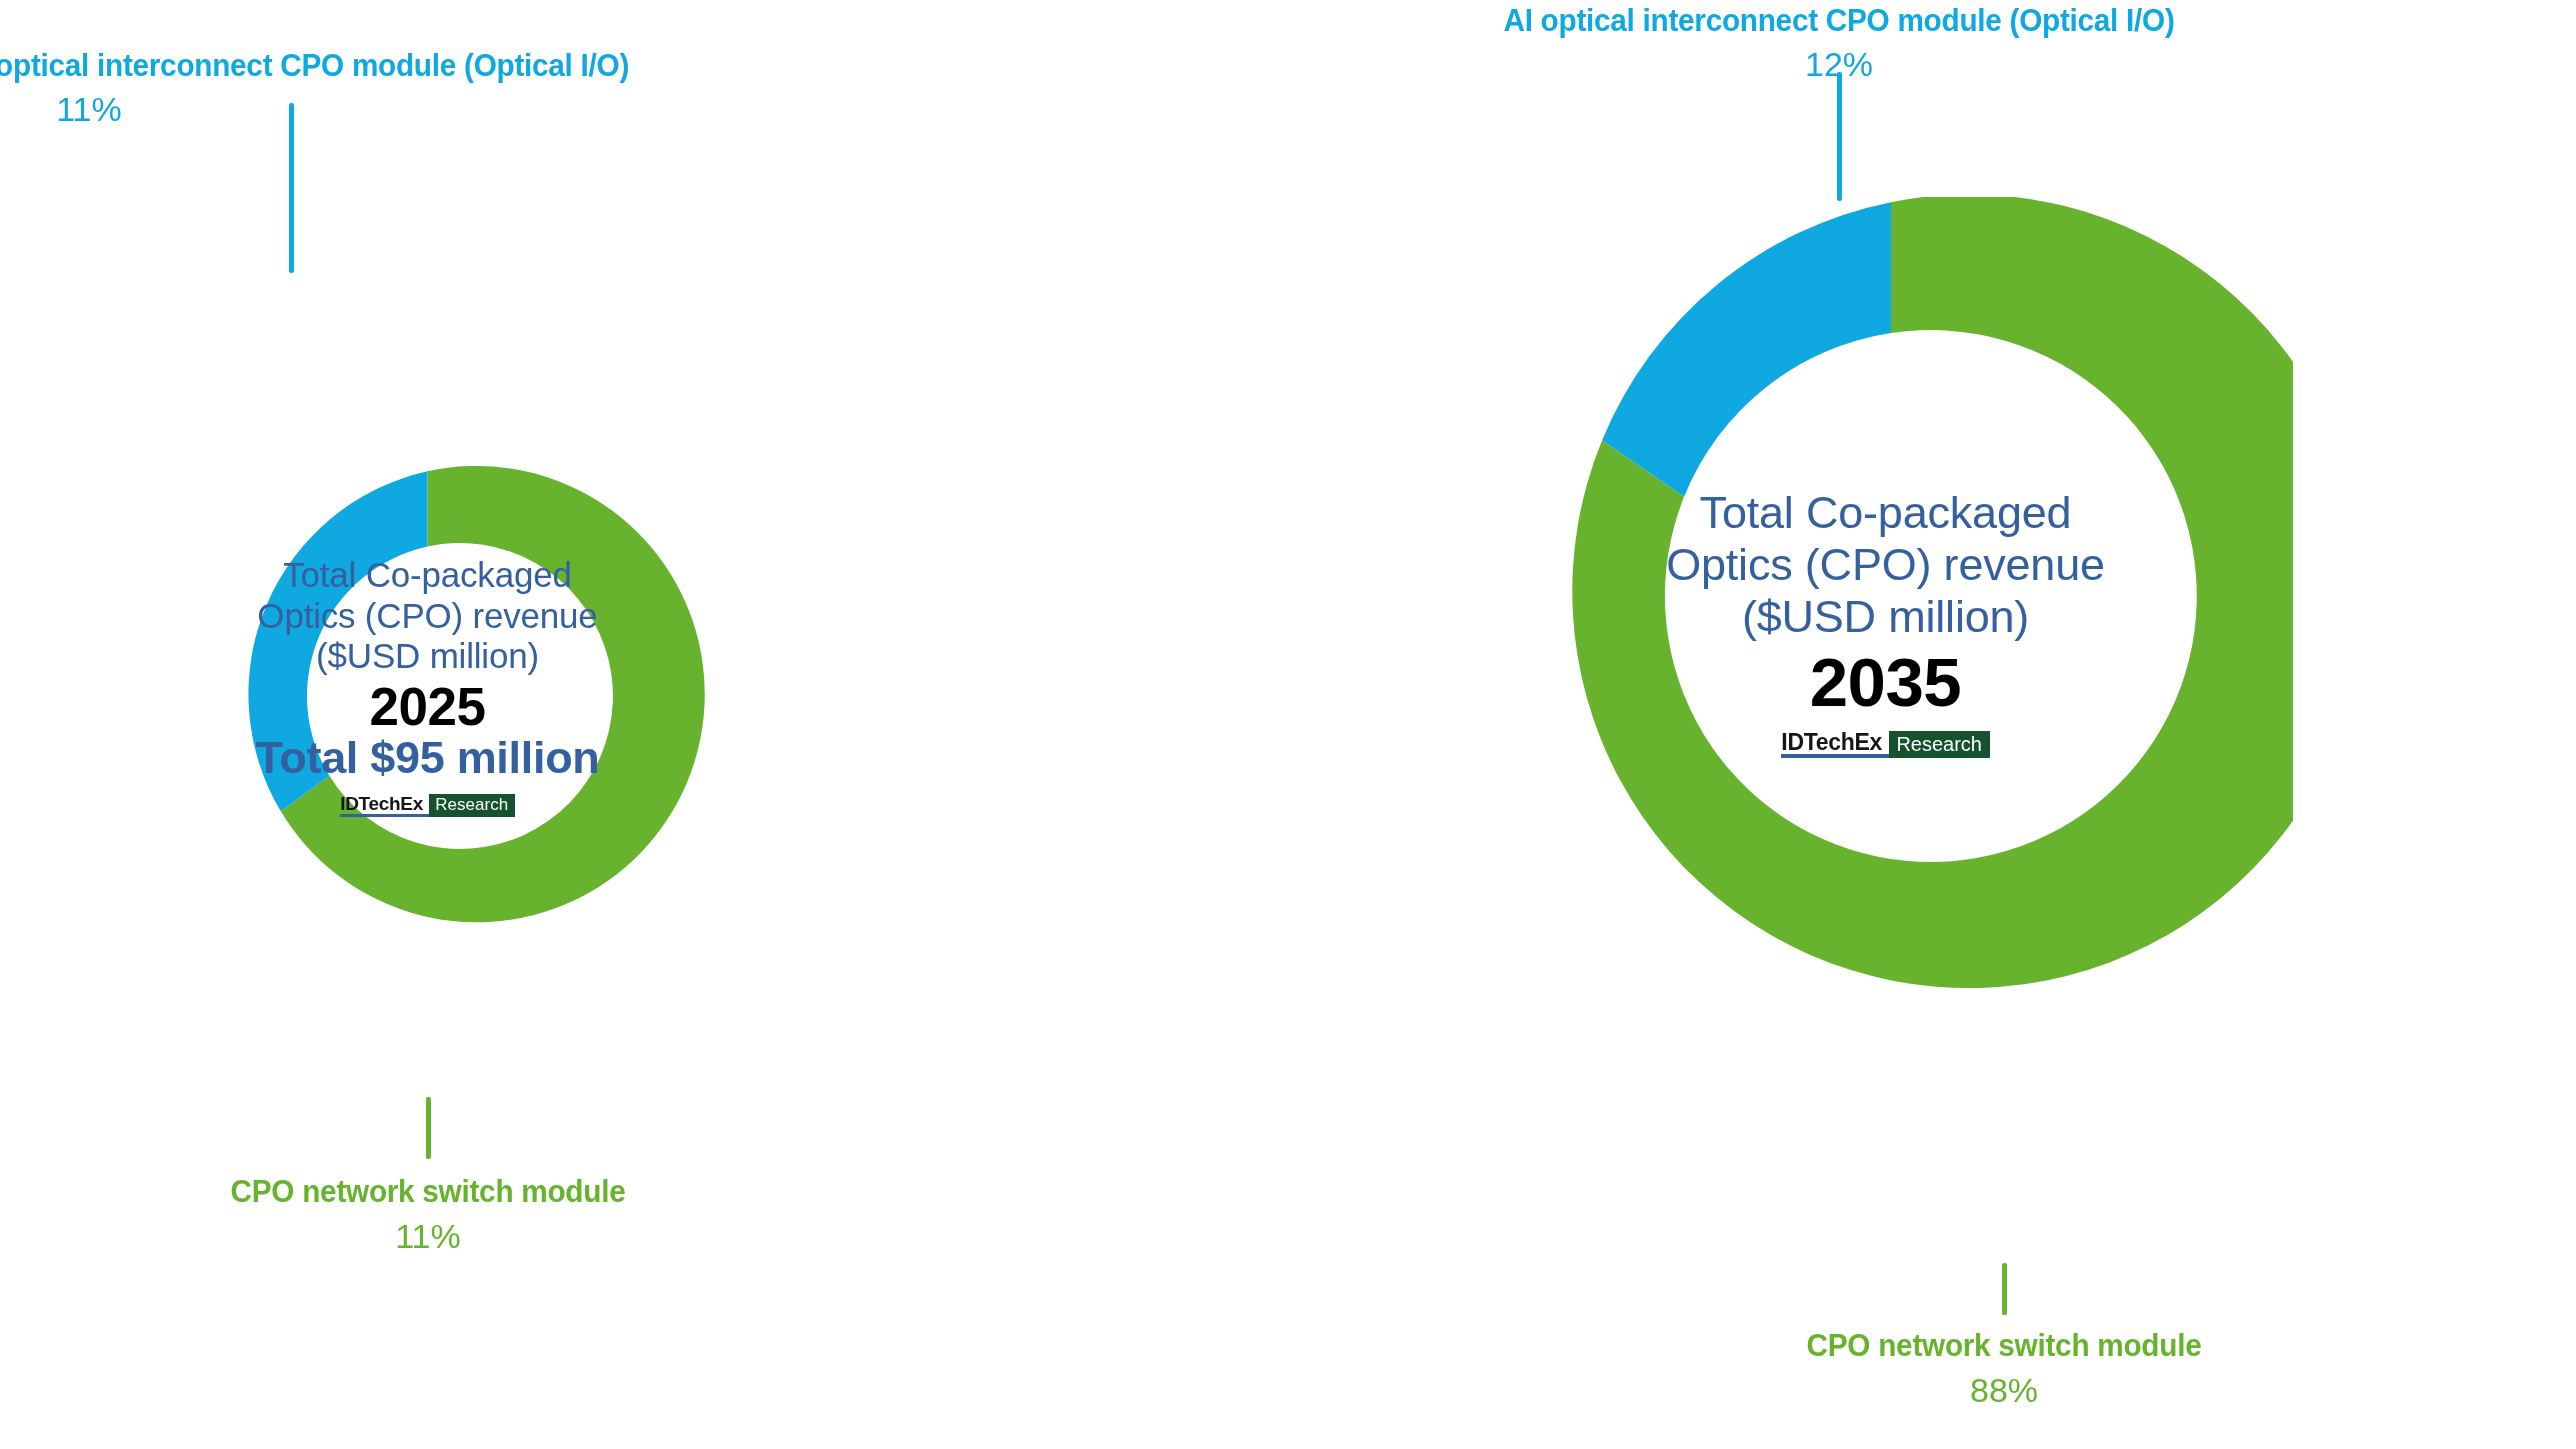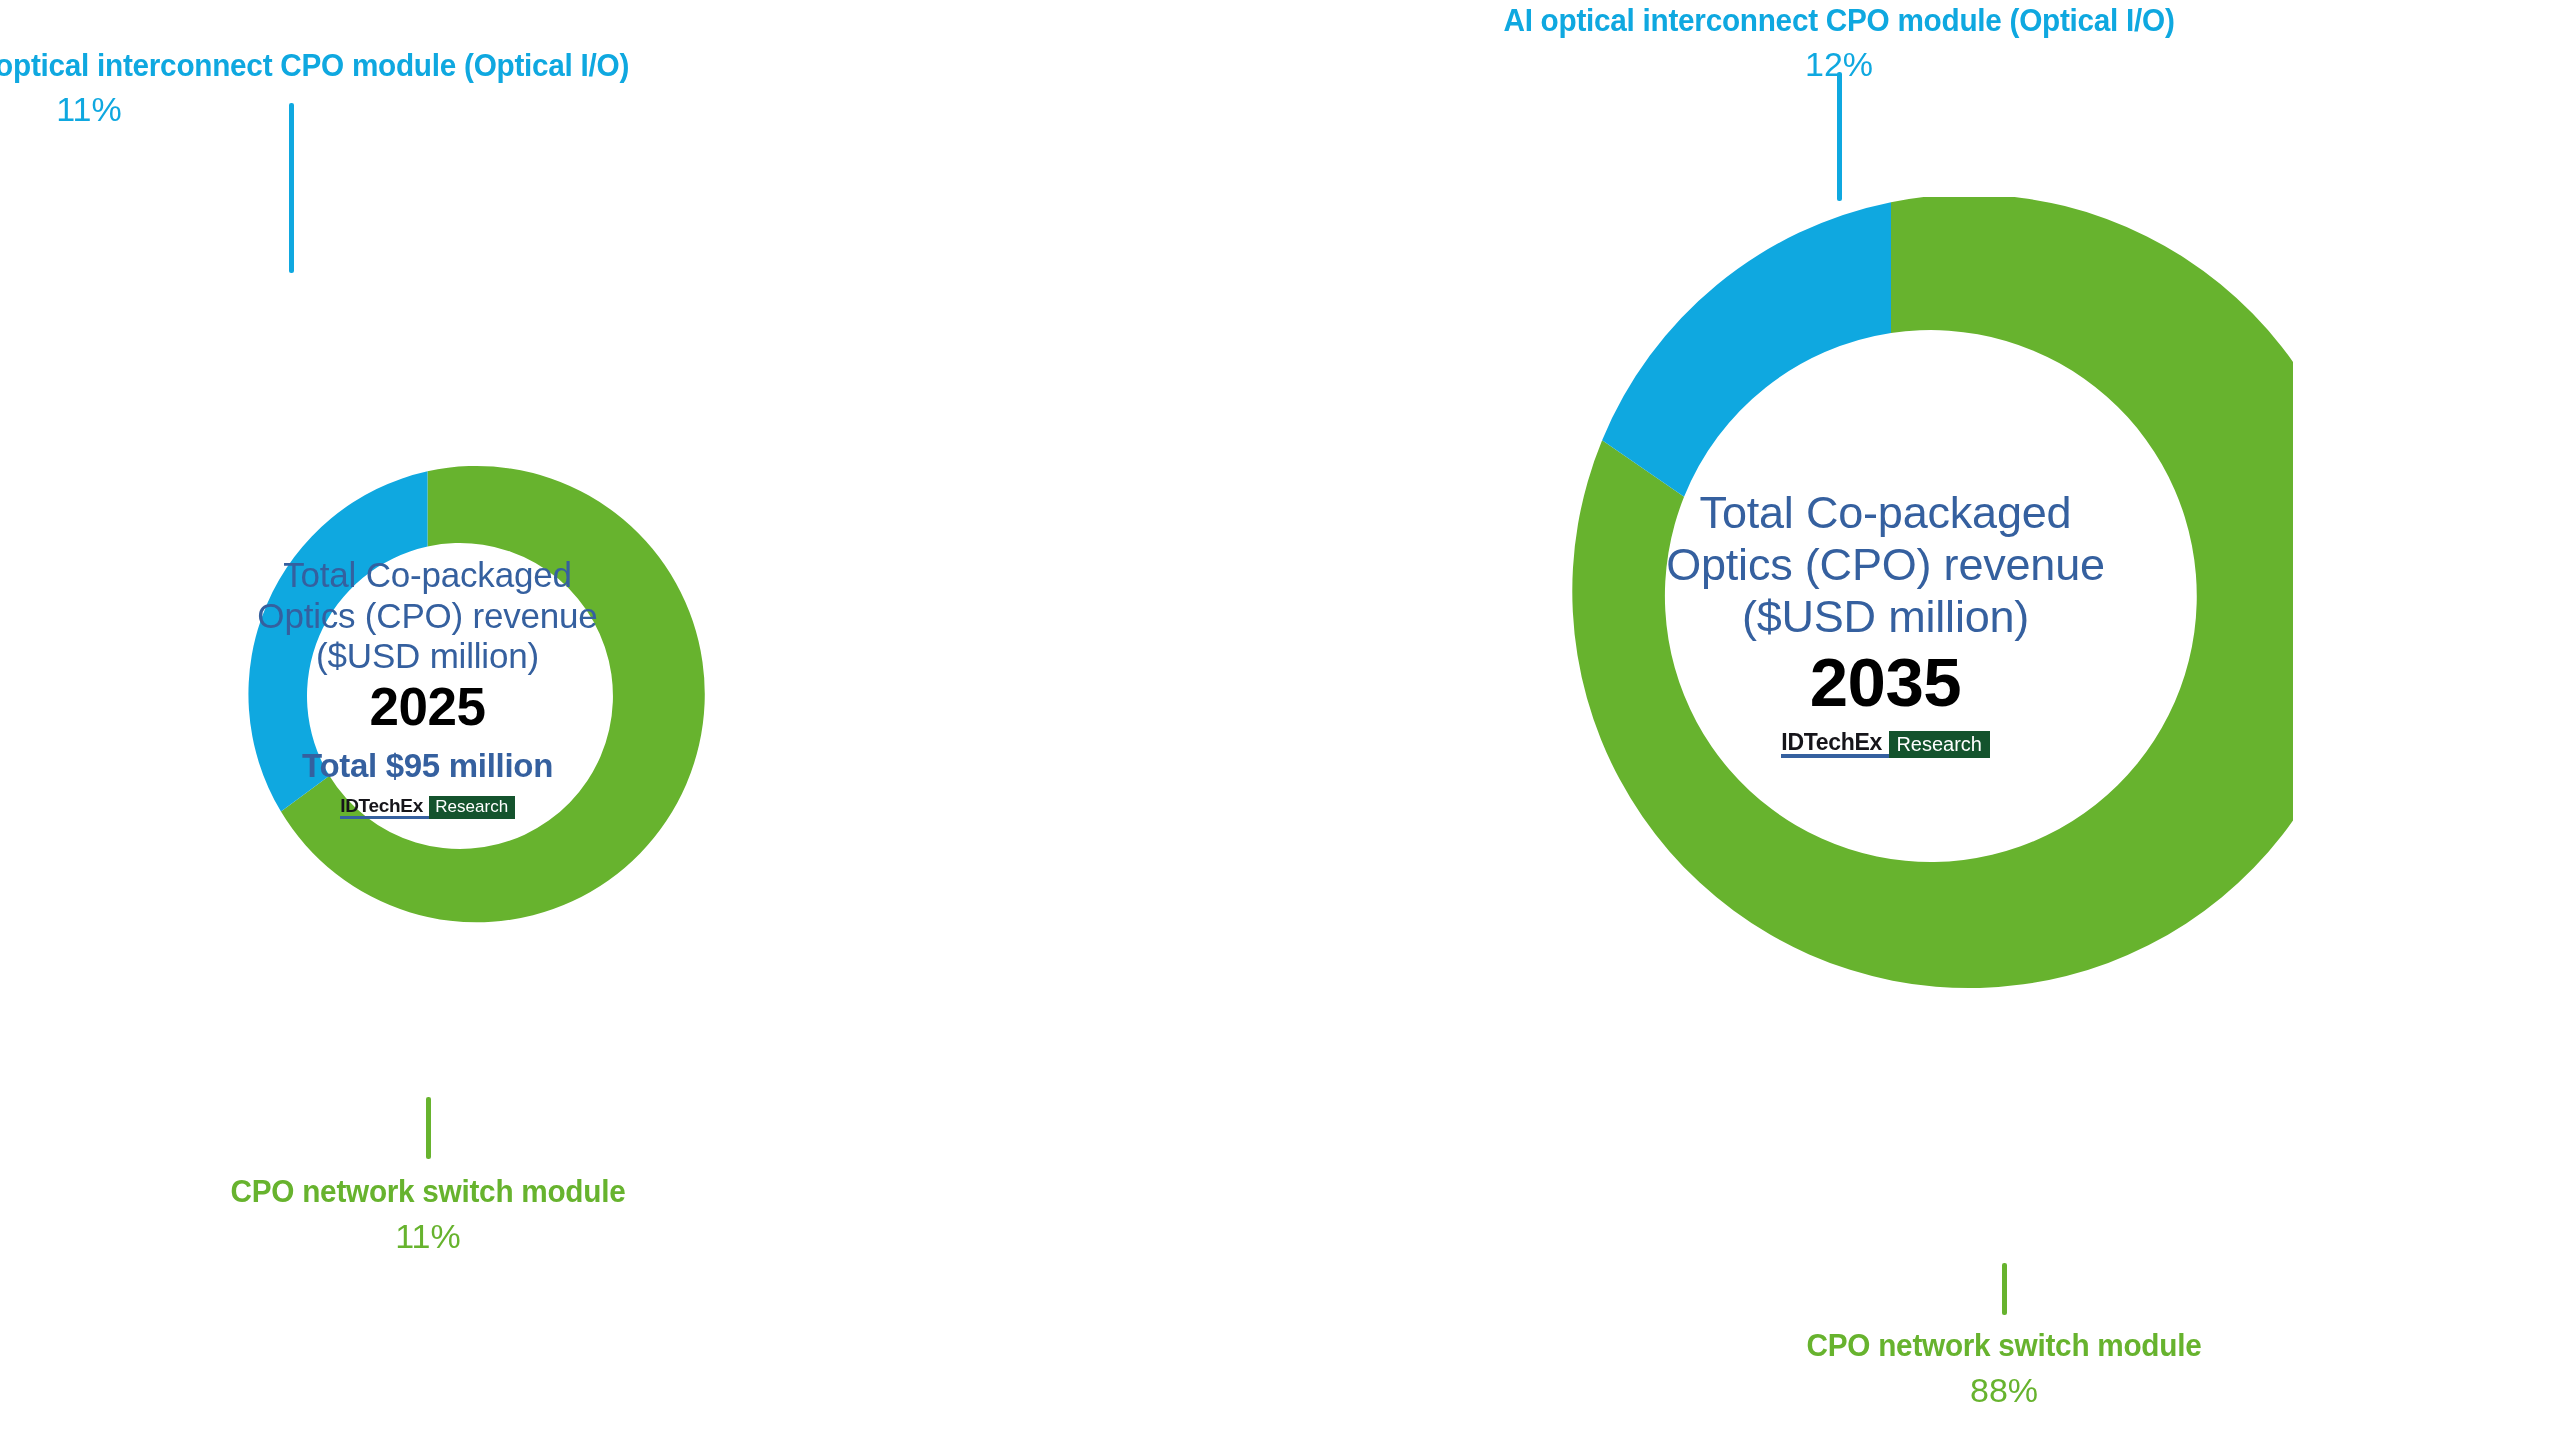--- a/index.html
+++ b/index.html
@@ -161,21 +161,21 @@
   <div class="callout green-text" style="left:93px; top:1175px; width:670px; font-size:0px;">
     <span class="cat" style="font-size:32px;">CPO network switch module</span>
     <span class="pct" style="font-size:34px; margin-top:9.3px;">11%</span>
   </div>
 
   <div class="donut-center" style="left:170px; top:555px; width:515px;">
     <span class="desc" style="font-size:35px;">Total Co-packaged</span>
     <span class="desc" style="font-size:35px;">Optics (CPO) revenue</span>
     <span class="desc" style="font-size:35px;">($USD million)</span>
     <span class="year" style="font-size:53px; margin-top:3.1px;">2025</span>
-    <span class="total" style="font-size:33px; margin-top:16px;">Total $95 million</span>
+    <span class="total" style="font-size:45px; margin-top:1px;">Total $95 million</span>
     
     <span class="logo" style="margin-top:12.4px; height:23px;">
       <span class="logo-word" style="font-size:19px; border-bottom-width:3.6px; padding-right:6.2px;">IDTechEx</span>
       <span class="logo-box" style="font-size:17px; padding:0 6.7px 0 6.2px;">Research</span>
     </span>
   </div>
 
 
   <svg class="abs" style="left:1489px; top:197px; width:804px; height:804px;" viewBox="0 0 1560 1560" xmlns="http://www.w3.org/2000/svg">
 

